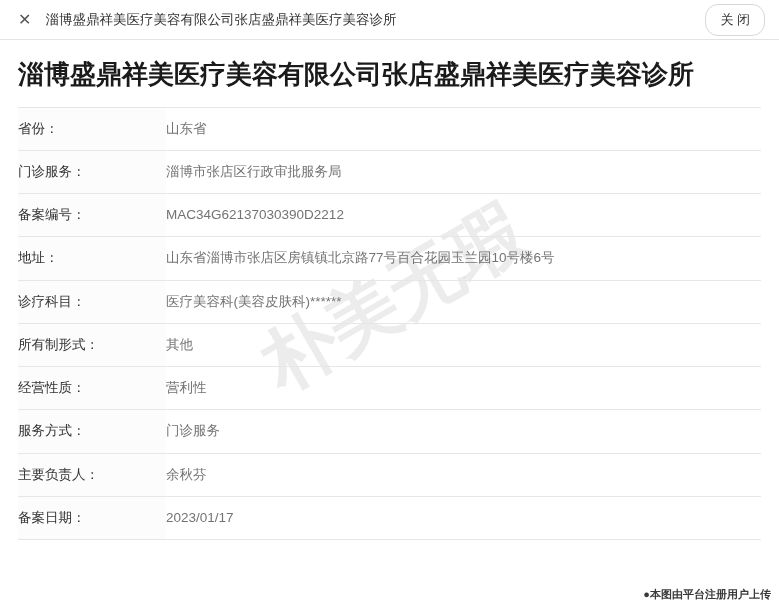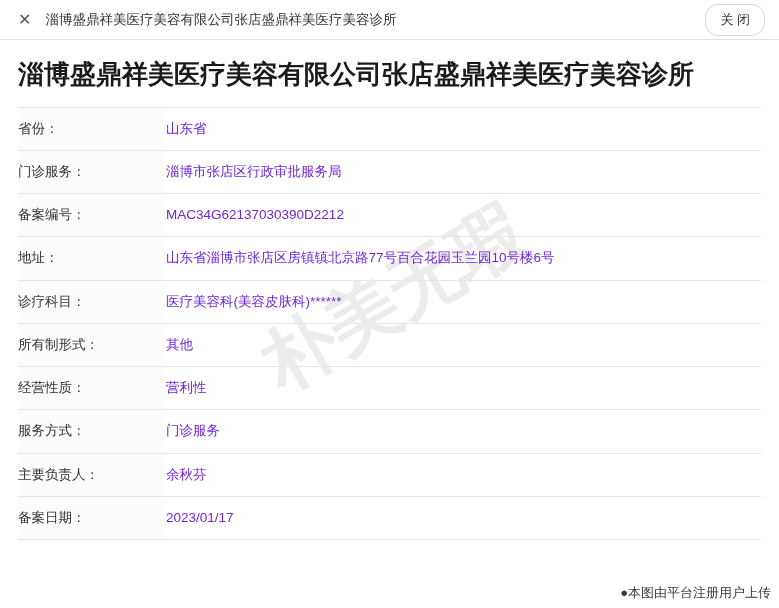--- a/index.html
+++ b/index.html
@@ -91,21 +91,21 @@
     line-height: 1.5;
   }
   td.label {
     width: 148px;
     padding-left: 18px;
     color: #333;
     background: #fcfcfc;
   }
   td.value {
     padding-left: 20px;
-    color: #6d28d9;
+    color: #737373;
     word-break: break-all;
   }
 
   
   .watermark {
     position: absolute;
     left: 0;
     top: 0;
     width: 779px;
     height: 608px;
@@ -120,23 +120,23 @@
     transform: rotate(-30deg);
     white-space: nowrap;
     font-family: "Liberation Sans", sans-serif;
   }
   .wm-1 { left: 250px; top: 250px; }
 
   .corner-note {
     position: absolute;
     right: 8px;
     bottom: 6px;
-    font-size: 13px;
+    font-size: 11px;
     color: #3a3a3a;
-    font-weight: normal;
+    font-weight: bold;
     z-index: 3;
     white-space: nowrap;
   }
 </style>
 </head>
 <body>
 
 <div class="titlebar">
   <span class="close-x">✕</span>
   <span class="titlebar-text">淄博盛鼎祥美医疗美容有限公司张店盛鼎祥美医疗美容诊所</span>

